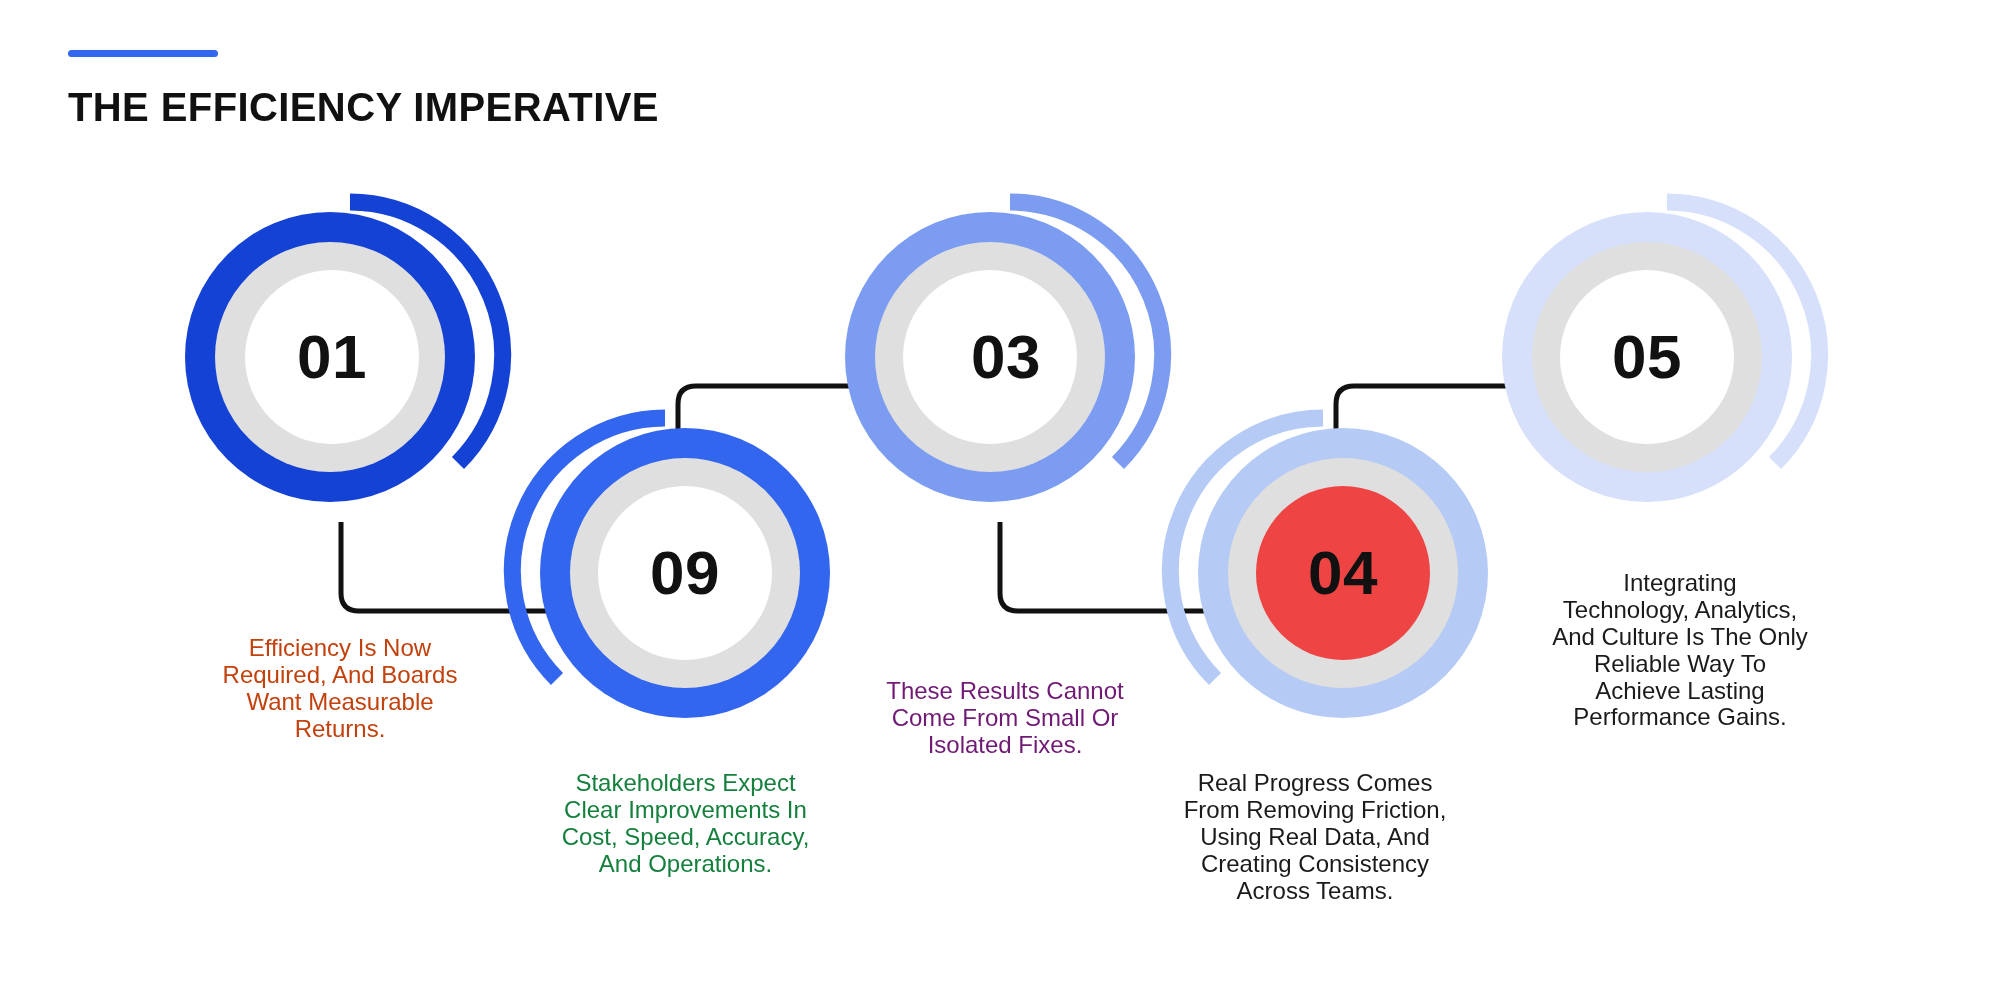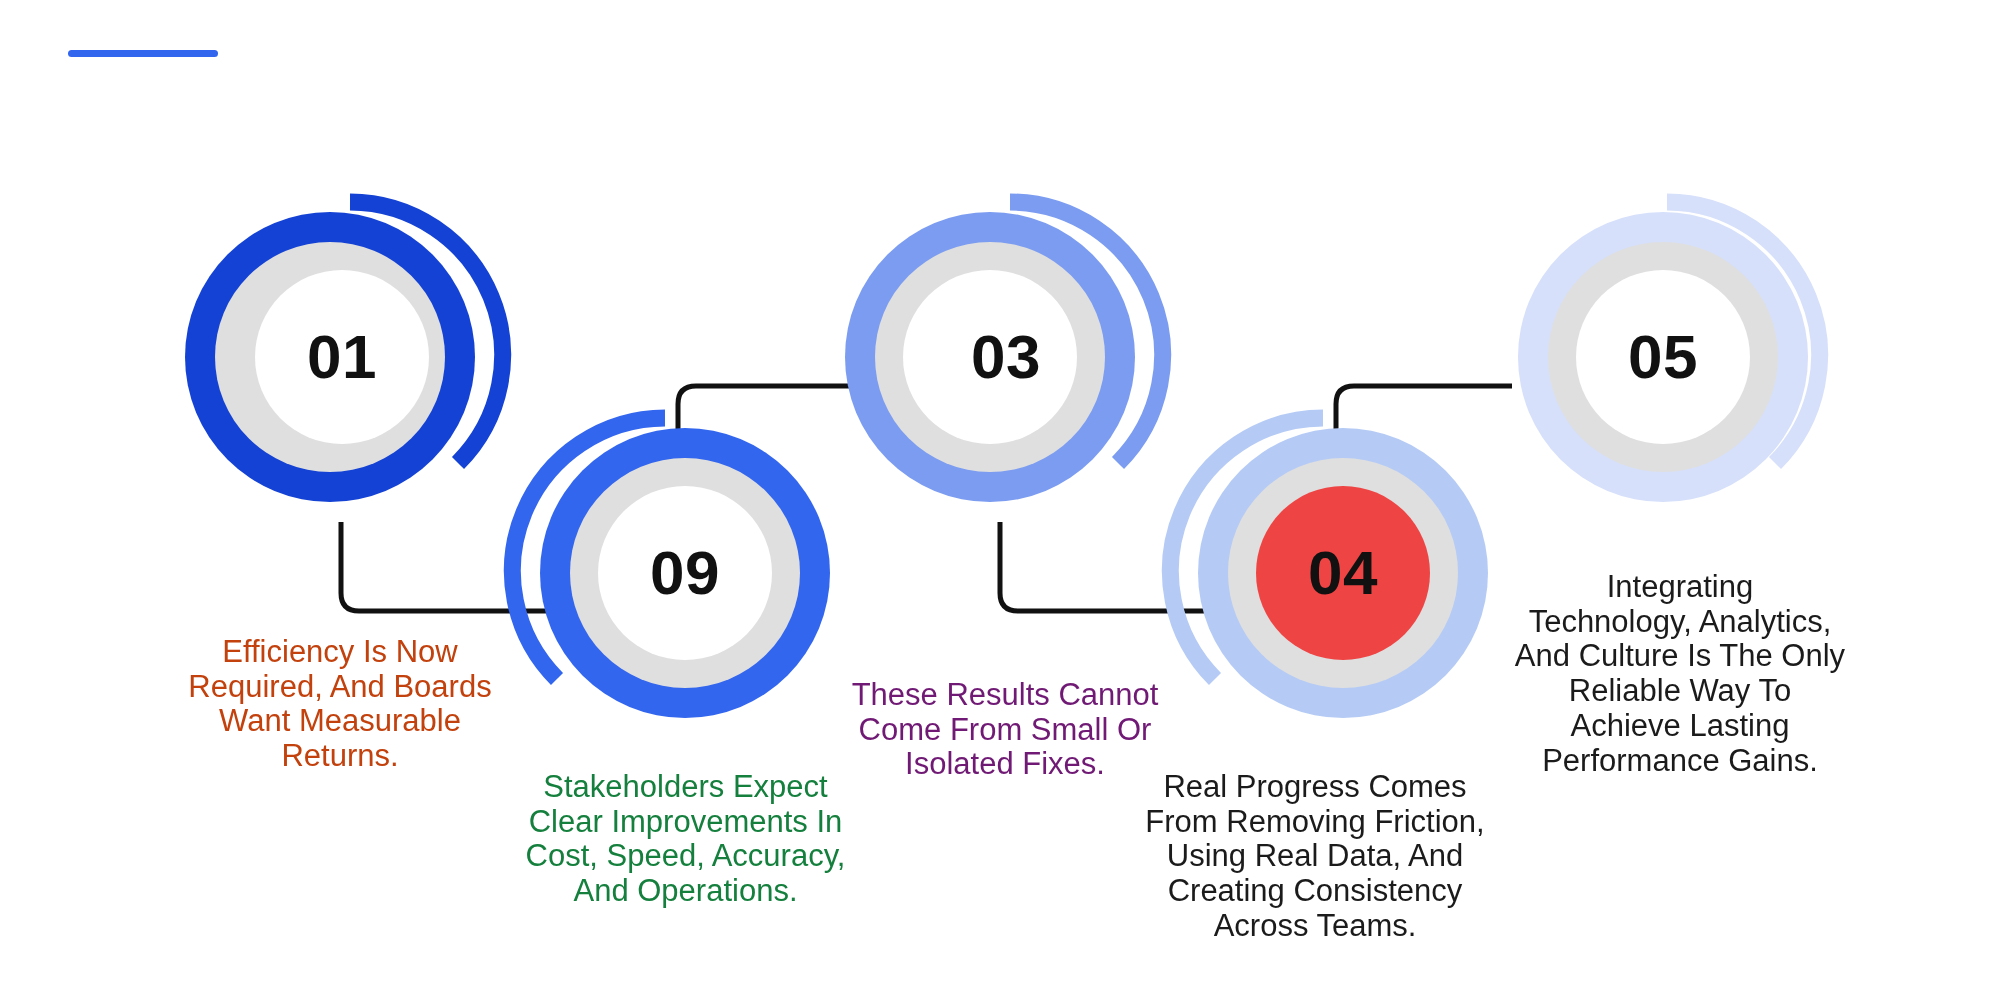--- a/index.html
+++ b/index.html
@@ -40,51 +40,52 @@
   }
   .node-num {
     font-size:62px; font-weight:bold; color:#111111;
     letter-spacing:0.5px; line-height:1;
   }
   .deco-arc { position:absolute; left:0; top:0; }
 
   .node-caption {
     position:absolute;
     text-align:center;
-    font-size:31px;
+    font-size:24px;
     line-height:1.12;
     color:#1b1b1b;
     white-space:pre-line;
   }
 </style>
 </head>
 <body>
 
 <div id="stage" style="background: rgb(255, 255, 255);">
 
   <div class="accent-rule" style="background: rgb(51, 102, 238);"></div>
+  <div class="page-title">THE EFFICIENCY IMPERATIVE</div>
 
   <svg id="connectors" viewBox="0 0 2000 1000" xmlns="http://www.w3.org/2000/svg">
 
     <path d="M 341 522 L 341 593 Q 341 611 359 611 L 660 611 Q 678 611 678 593 L 678 420" fill="none" stroke="#111111" stroke-width="5"></path>
 
     <path d="M 678 420 L 678 404 Q 678 386 696 386 L 855 386" fill="none" stroke="#111111" stroke-width="5"></path>
 
     <path d="M 1000 522 L 1000 593 Q 1000 611 1018 611 L 1318 611 Q 1336 611 1336 593 L 1336 420" fill="none" stroke="#111111" stroke-width="5"></path>
 
     <path d="M 1336 420 L 1336 404 Q 1336 386 1354 386 L 1512 386" fill="none" stroke="#111111" stroke-width="5"></path>
   </svg>
 
   <div class="node" style="left:185px; top:190px;">
     <svg class="deco-arc" width="330" height="330" viewBox="0 0 330 330">
       <path d="M 165 12 A 153 153 0 0 1 273 273" fill="none" stroke="#1442D4" stroke-width="17"></path>
     </svg>
     <div class="ring-outer" style="left:0; top:22px; width:290px; height:290px; background:#1442D4;">
       <div class="ring-gray" style="left: 30px; top: 30px; width: 230px; height: 230px; background: rgb(223, 223, 223);"></div>
-      <div class="ring-core" style="left: 70px; top: 58px; width: 174px; height: 174px; background: rgb(255, 255, 255);">
+      <div class="ring-core" style="left: 60px; top: 58px; width: 174px; height: 174px; background: rgb(255, 255, 255);">
         <span class="node-num" style="color: rgb(17, 17, 17);">01</span>
       </div>
     </div>
   </div>
   <div class="node-caption" style="left: 175px; top: 635px; width: 330px; color: #c2410c;">Efficiency Is Now
 Required, And Boards
 Want Measurable
 Returns.</div>
 
   <div class="node" style="left:500px; top:406px;">
@@ -132,21 +133,21 @@
   <div class="node-caption" style="left: 1140px; top: 770px; width: 350px; color: rgb(27, 27, 27);">Real Progress Comes
 From Removing Friction,
 Using Real Data, And
 Creating Consistency
 Across Teams.</div>
 
   <div class="node" style="left:1502px; top:190px;">
     <svg class="deco-arc" width="330" height="330" viewBox="0 0 330 330">
       <path d="M 165 12 A 153 153 0 0 1 273 273" fill="none" stroke="#D6E0FA" stroke-width="17"></path>
     </svg>
-    <div class="ring-outer" style="left:16px; top:22px; width:290px; height:290px; background:#D6E0FA;">
+    <div class="ring-outer" style="left:0; top:22px; width:290px; height:290px; background:#D6E0FA;">
       <div class="ring-gray" style="left: 30px; top: 30px; width: 230px; height: 230px; background: rgb(223, 223, 223);"></div>
       <div class="ring-core" style="left: 58px; top: 58px; width: 174px; height: 174px; background: rgb(255, 255, 255);">
         <span class="node-num" style="color: rgb(17, 17, 17);">05</span>
       </div>
     </div>
   </div>
   <div class="node-caption" style="left: 1500px; top: 570px; width: 360px; color: rgb(27, 27, 27);">Integrating
 Technology, Analytics,
 And Culture Is The Only
 Reliable Way To

